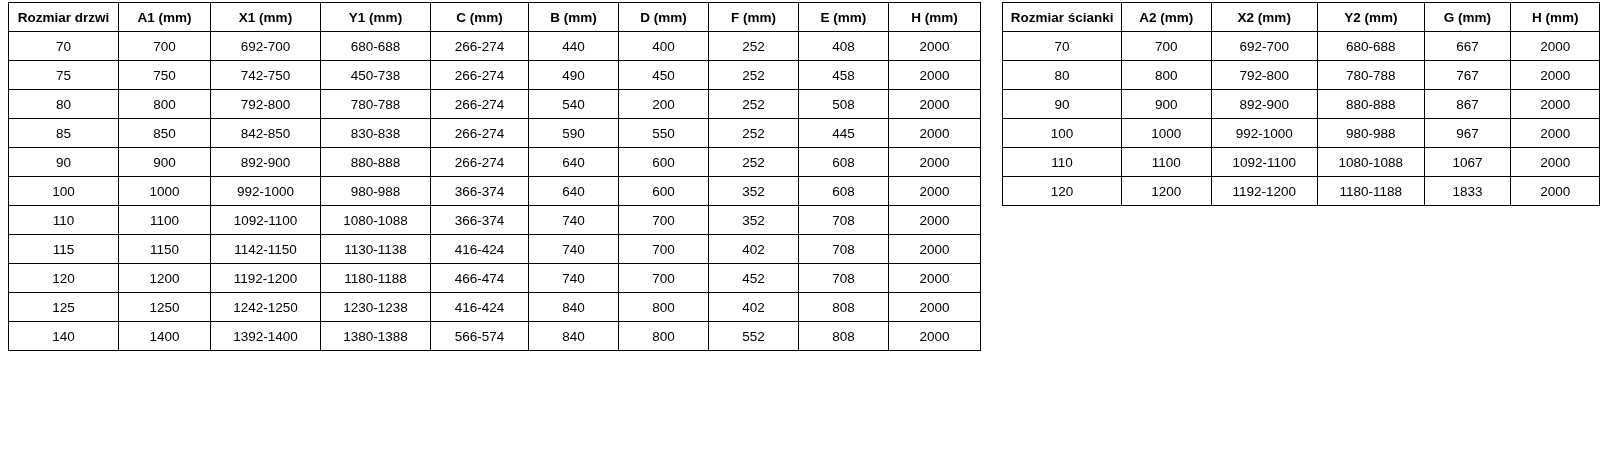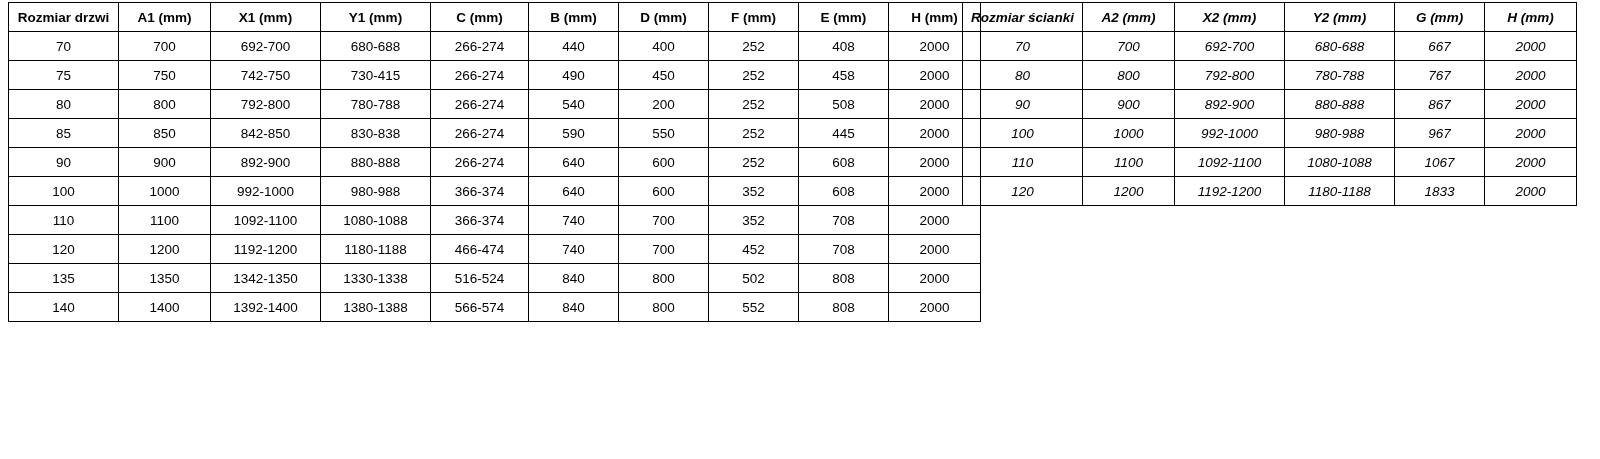--- a/index.html
+++ b/index.html
@@ -17,21 +17,21 @@
   .page {
     position: relative;
     width: 1600px;
     height: 459px;
   }
   .table-wrap {
     position: absolute;
     top: 2px;
   }
   #doors-wrap { left: 8px; }
-  #walls-wrap { left: 962px; font-style: italic; }
+  #walls-wrap { left: 1002px; }
 
   table.data {
     border-collapse: collapse;
     table-layout: fixed;
   }
   table.data th,
   table.data td {
     border: 1px solid #000000;
     text-align: center;
     vertical-align: middle;
@@ -110,21 +110,21 @@
             <td>440</td>
             <td>400</td>
             <td>252</td>
             <td>408</td>
             <td>2000</td>
           </tr>
           <tr>
             <td>75</td>
             <td>750</td>
             <td>742-750</td>
-            <td>730-415</td>
+            <td>450-738</td>
             <td>266-274</td>
             <td>490</td>
             <td>450</td>
             <td>252</td>
             <td>458</td>
             <td>2000</td>
           </tr>
           <tr>
             <td>80</td>
             <td>800</td>
@@ -179,40 +179,52 @@
             <td>1092-1100</td>
             <td>1080-1088</td>
             <td>366-374</td>
             <td>740</td>
             <td>700</td>
             <td>352</td>
             <td>708</td>
             <td>2000</td>
           </tr>
           <tr>
+            <td>115</td>
+            <td>1150</td>
+            <td>1142-1150</td>
+            <td>1130-1138</td>
+            <td>416-424</td>
+            <td>740</td>
+            <td>700</td>
+            <td>402</td>
+            <td>708</td>
+            <td>2000</td>
+          </tr>
+          <tr>
             <td>120</td>
             <td>1200</td>
             <td>1192-1200</td>
             <td>1180-1188</td>
             <td>466-474</td>
             <td>740</td>
             <td>700</td>
             <td>452</td>
             <td>708</td>
             <td>2000</td>
           </tr>
           <tr>
-            <td>135</td>
-            <td>1350</td>
-            <td>1342-1350</td>
-            <td>1330-1338</td>
-            <td>516-524</td>
+            <td>125</td>
+            <td>1250</td>
+            <td>1242-1250</td>
+            <td>1230-1238</td>
+            <td>416-424</td>
             <td>840</td>
             <td>800</td>
-            <td>502</td>
+            <td>402</td>
             <td>808</td>
             <td>2000</td>
           </tr>
           <tr>
             <td>140</td>
             <td>1400</td>
             <td>1392-1400</td>
             <td>1380-1388</td>
             <td>566-574</td>
             <td>840</td>

